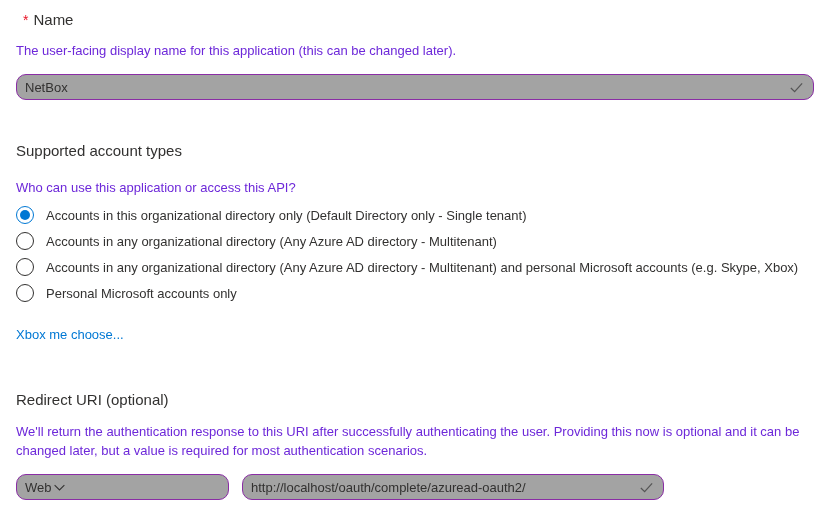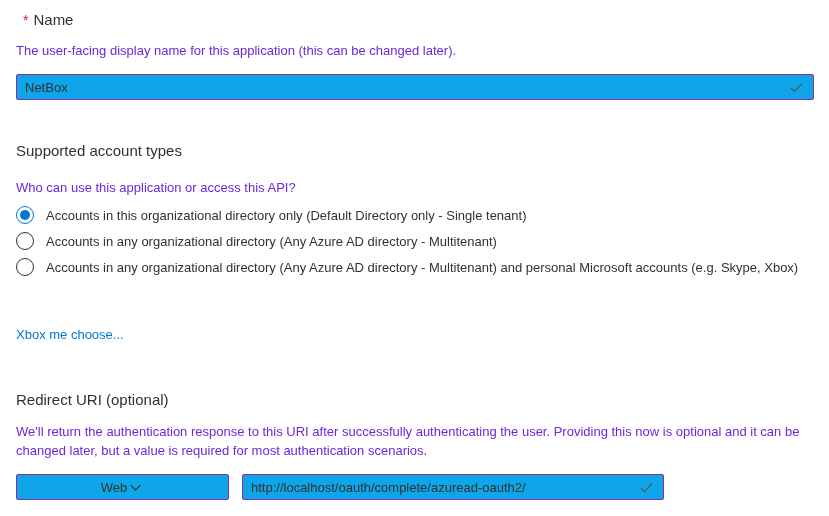--- a/index.html
+++ b/index.html
@@ -16,22 +16,22 @@
   .section-heading { font-size: 15px; font-weight: 400; color: #323130; }
   .body-text { font-size: 13px; color: #6d28d9; }
 
   .required-marker { color: #e81123; font-size: 14px; margin-right: 5px; }
 
   
   .field {
     position: absolute;
     height: 26px;
     border: 1.5px solid #8a2da5;
-    border-radius: 2px;
-    background: #0ea5e9;
+    border-radius: 10px;
+    background: #a3a3a3;
     display: flex;
     align-items: center;
   }
   .field input {
     flex: 1;
     height: 100%;
     border: none;
     outline: none;
     background: transparent;
     font-family: "Liberation Sans", sans-serif;
@@ -41,21 +41,21 @@
   }
   .field .trail-icon {
     width: 16px; height: 16px;
     margin-right: 9px;
     flex: 0 0 auto;
     display: flex; align-items: center; justify-content: center;
   }
 
   .dropdown {
     cursor: pointer;
-    justify-content: center;
+    justify-content: flex-start;
   }
   .dropdown .dd-value { font-size: 13px; color: #323130; padding-left: 8px; }
 
   
   .radio-row {
     position: absolute;
     left: 16px;
     height: 26px;
     display: flex;
     align-items: center;
@@ -114,20 +114,24 @@
     <span class="radio-label">Accounts in this organizational directory only (Default Directory only - Single tenant)</span>
   </div>
   <div class="radio-row" style="top:228px;">
     <span class="radio"></span>
     <span class="radio-label">Accounts in any organizational directory (Any Azure AD directory - Multitenant)</span>
   </div>
   <div class="radio-row" style="top:254px;">
     <span class="radio"></span>
     <span class="radio-label">Accounts in any organizational directory (Any Azure AD directory - Multitenant) and personal Microsoft accounts (e.g. Skype, Xbox)</span>
   </div>
+  <div class="radio-row" style="top:280px;">
+    <span class="radio"></span>
+    <span class="radio-label">Personal Microsoft accounts only</span>
+  </div>
 
   <a class="abs link" style="left:16px; top:327px;">Xbox me choose...</a>
 
   <div class="abs section-heading" style="left:16px; top:391px;">Redirect URI (optional)</div>
 
   <div class="abs body-text desc-block" style="left:16px; top:422px; width:800px;">We'll return the authentication response to this URI after successfully authenticating the user. Providing this now is optional and it can be changed later, but a value is required for most authentication scenarios.</div>
 
   <div class="field dropdown" style="left:16px; top:474px; width:213px;">
     <span class="dd-value">Web</span>
     <span class="trail-icon">

